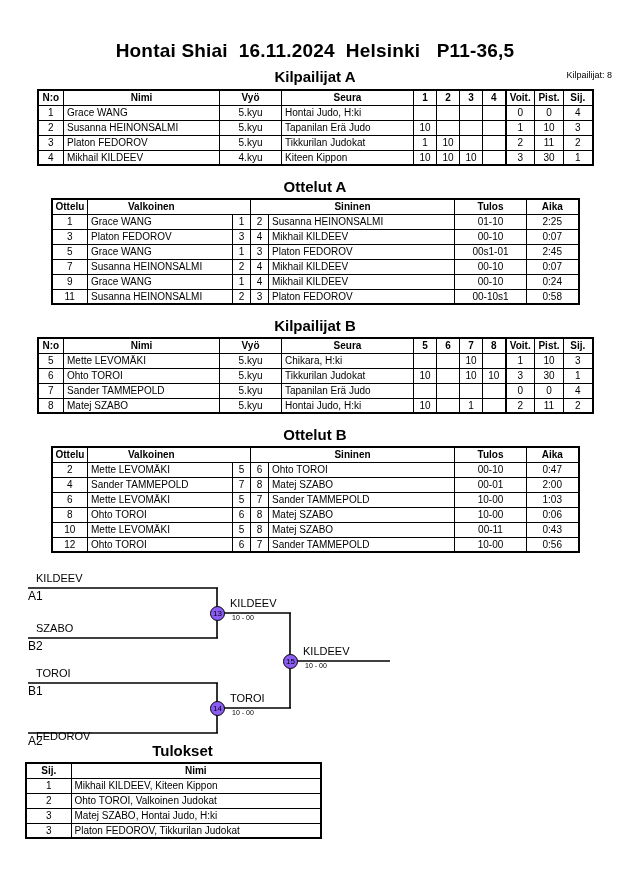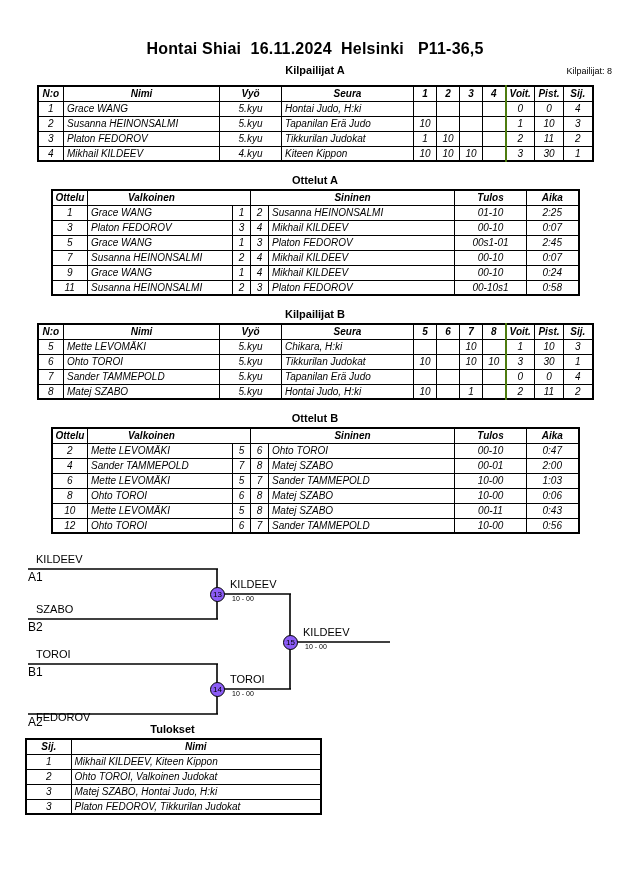--- a/index.html
+++ b/index.html
@@ -10,51 +10,50 @@
     background: #ffffff;
     font-family: "Liberation Sans", sans-serif;
     color: #000000;
     position: relative;
     overflow: hidden;
   }
 
   
   .doc-title {
     text-align: center;
-    font-size: 16px;
+    font-size: 19px;
     font-weight: bold;
     letter-spacing: 0.2px;
     padding-top: 40px;
     white-space: pre;
   }
   .subhead-row {
     position: relative;
     height: 18px;
     margin-top: 6px;
   }
   .section-title {
     text-align: center;
-    font-size: 11px;
+    font-size: 15px;
     font-weight: bold;
   }
   .entrant-count {
     position: absolute;
     right: 18px;
     top: 2px;
     font-size: 9px;
     font-weight: normal;
   }
 
   
   table.grid {
     border-collapse: collapse;
     table-layout: fixed;
     border: 2px solid #000;
     background: #fff;
-    font-style: italic;
   }
   table.grid th, table.grid td {
     border: 1px solid #000;
     font-size: 10px;
     height: 15px;
     line-height: 13px;
     padding: 0 3px;
     overflow: hidden;
     white-space: nowrap;
   }
@@ -67,21 +66,21 @@
   .l { text-align: left; }
 
   
   .tbl-competitors { width: 520px; margin: 3px auto 0 auto; }
   .tbl-competitors .col-no    { width: 26px; }
   .tbl-competitors .col-name  { width: 156px; }
   .tbl-competitors .col-belt  { width: 62px; }
   .tbl-competitors .col-club  { width: 132px; }
   .tbl-competitors .col-mat   { width: 23px; }
   .tbl-competitors .col-stat  { width: 29px; }
-  .tbl-competitors td.sep-left, .tbl-competitors th.sep-left { border-left: 2px solid #4d7c0f; margin-left: 32px; }
+  .tbl-competitors td.sep-left, .tbl-competitors th.sep-left { border-left: 2px solid #000000; margin-left: 32px; }
 
   
   .tbl-matches { width: 527px; margin: 3px auto 0 auto; }
   .tbl-matches .col-num   { width: 36px; }
   .tbl-matches .col-white { width: 145px; }
   .tbl-matches .col-wn    { width: 18px; }
   .tbl-matches .col-bn    { width: 18px; }
   .tbl-matches .col-blue  { width: 186px; }
   .tbl-matches .col-res   { width: 72px; }
   .tbl-matches .col-time  { width: 52px; }
@@ -519,21 +518,21 @@
   <div class="bk-num" style="left:210px; top:134px;">14</div>
   <div class="bk-win" style="left:230px; top:125px;">TOROI</div>
   <div class="bk-score" style="left:232px; top:142px;">10 - 00</div>
 
   <div class="bk-num" style="left:283px; top:87px;">15</div>
   <div class="bk-win" style="left:303px; top:78px;">KILDEEV</div>
   <div class="bk-score" style="left:305px; top:95px;">10 - 00</div>
 </div>
 
 <div>
-  <div class="section-title" style="width:345px; margin-left:0;">Tulokset</div>
+  <div class="section-title" style="width:345px; margin-left:10px;">Tulokset</div>
   <table class="grid tbl-results">
     <colgroup>
         <col class="col-rank">
         <col class="col-rname">
       </colgroup>
     <thead>
       <tr>
         <th class="c">Sij.</th>
         <th class="c">Nimi</th>
       </tr>

